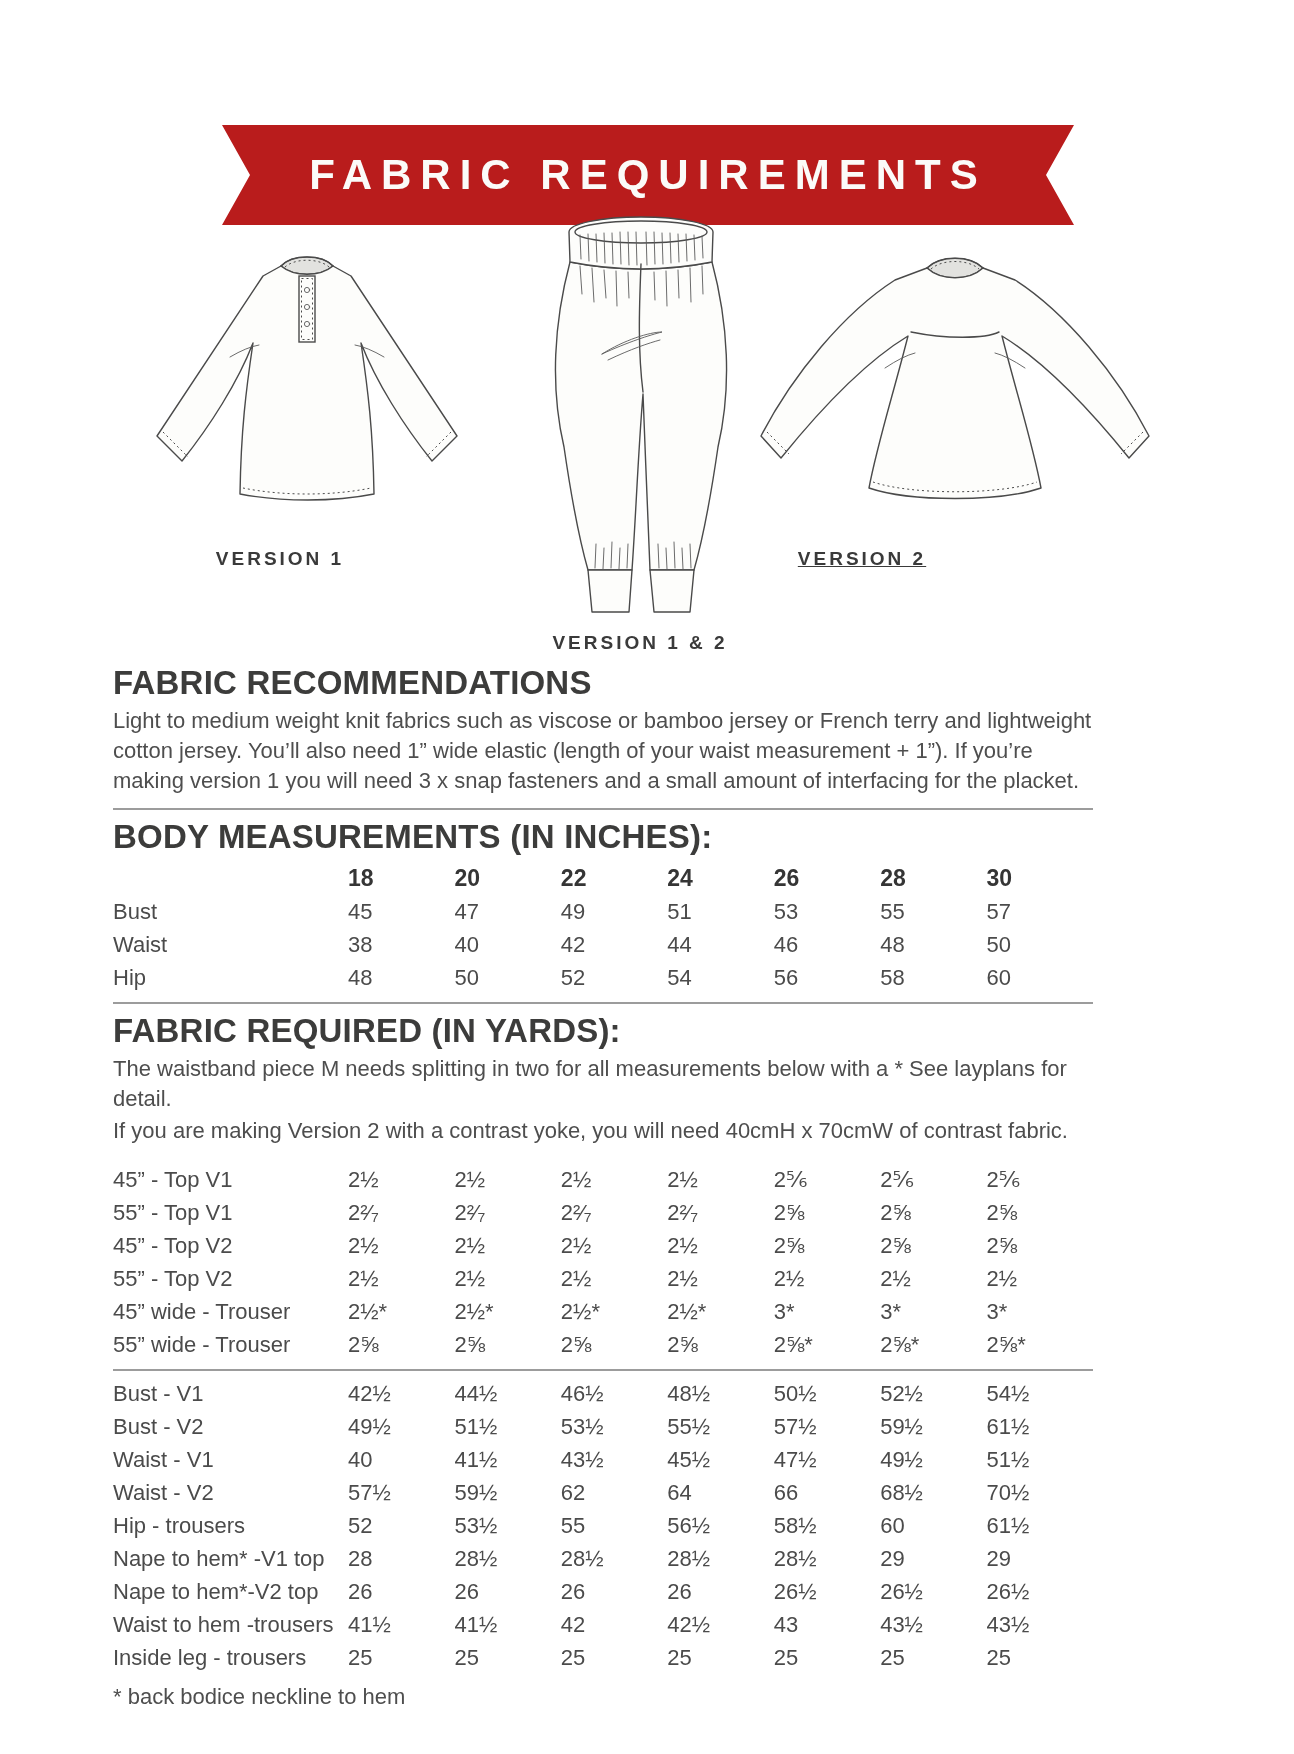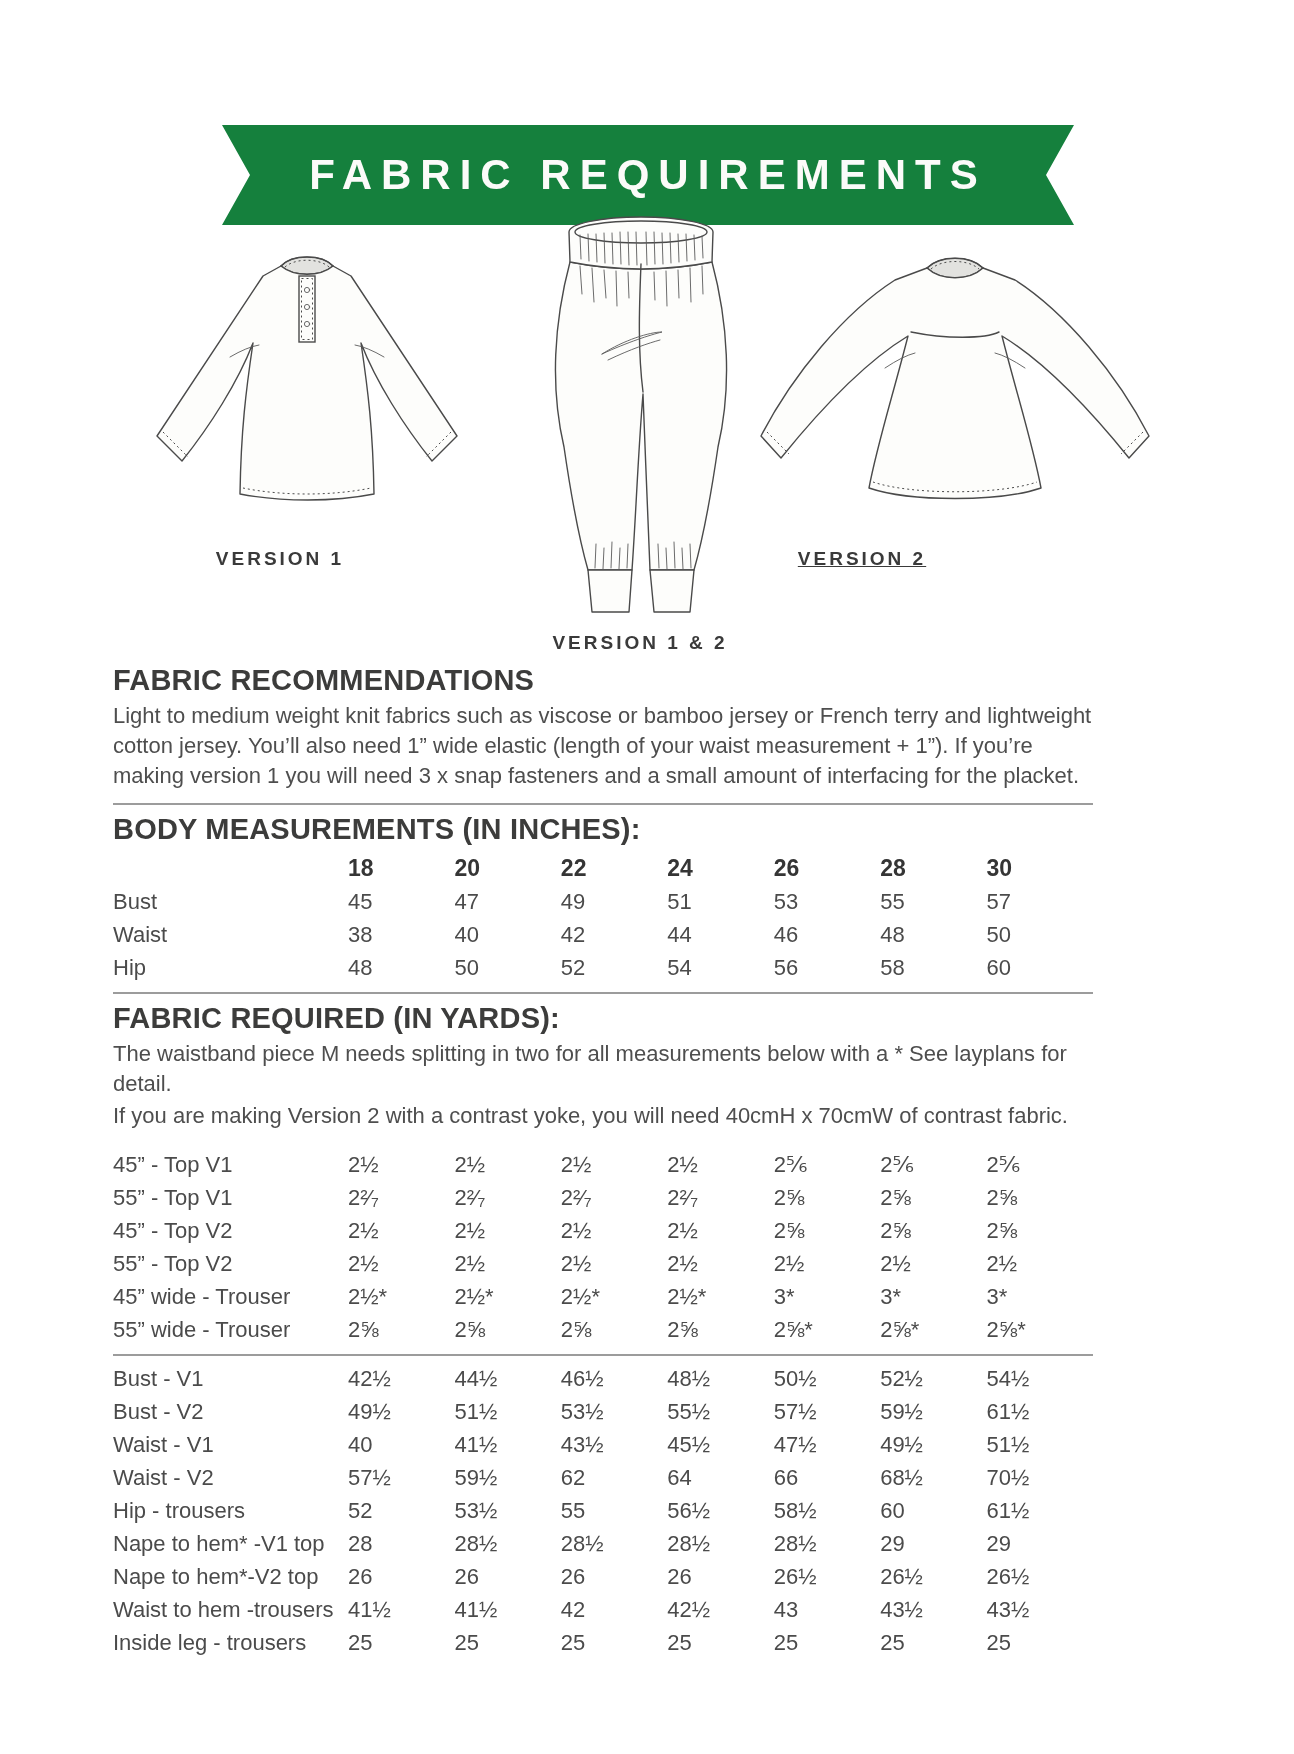--- a/index.html
+++ b/index.html
@@ -6,21 +6,21 @@
   .page{
     position:relative;
     width:1294px;height:1754px;
     background:#ffffff;
     font-family:"Liberation Sans","DejaVu Sans",sans-serif;
     overflow:hidden;
   }
   
   .banner{
     position:absolute;left:222px;top:125px;width:852px;height:100px;
-    background:#15803d;
+    background:#b91c1c;
     clip-path:polygon(0 0,100% 0,calc(100% - 28px) 50%,100% 100%,0 100%,28px 50%);
     display:flex;align-items:center;justify-content:center;
   }
   .banner span{
     color:#fbfbf9;font-size:42px;font-weight:700;letter-spacing:9px;
     font-family:"Liberation Sans","DejaVu Sans",sans-serif;
   }
   
   .fig{position:absolute;}
   .fig svg{display:block;}
@@ -29,21 +29,21 @@
   .thin{fill:none;stroke:#5a5a5a;stroke-width:0.9;stroke-linecap:round;}
   .dash{fill:none;stroke:#4a4a4a;stroke-width:1;stroke-dasharray:2 3;}
   .neckfill{fill:#e2e2df;stroke:#4a4a4a;stroke-width:1.2;}
   .ver-label{
     position:absolute;width:300px;text-align:center;
     font-size:19px;font-weight:700;letter-spacing:3px;color:#3a3a3a;
   }
   
   .content{position:absolute;left:113px;top:664px;width:980px;}
   h2.sec{
-    font-size:29px;font-weight:700;color:#3c3c3b;margin:8px 0 4px 0;letter-spacing:0.2px;
+    font-size:33px;font-weight:700;color:#3c3c3b;margin:8px 0 4px 0;letter-spacing:0.2px;
   }
   .bodytext{
     font-size:22px;line-height:30px;color:#4e4e4e;margin:0 0 12px 0;
   }
   .rule{border:none;border-top:2px solid #9c9c9c;margin:8px 0 6px 0;}
   .table{margin-top:6px;margin-bottom:8px;}
   .trow{display:grid;grid-template-columns:235px repeat(7,1fr);line-height:33px;}
   .tlabel,.tcell{font-size:22px;color:#4b4b4b;white-space:nowrap;}
   .thead .tlabel,.thead .tcell{font-weight:700;color:#353535;font-size:23px;}
   .footnote{font-size:22px;color:#4e4e4e;margin-top:10px;}
@@ -315,14 +315,15 @@
           <div class="tcell">25</div>
           <div class="tcell">25</div>
           <div class="tcell">25</div>
           <div class="tcell">25</div>
           <div class="tcell">25</div>
           <div class="tcell">25</div>
           <div class="tcell">25</div>
         </div>
       </div>
 
+    <p class="footnote">* back bodice neckline to hem</p>
   </div>
 </div>
 
 </body></html>

